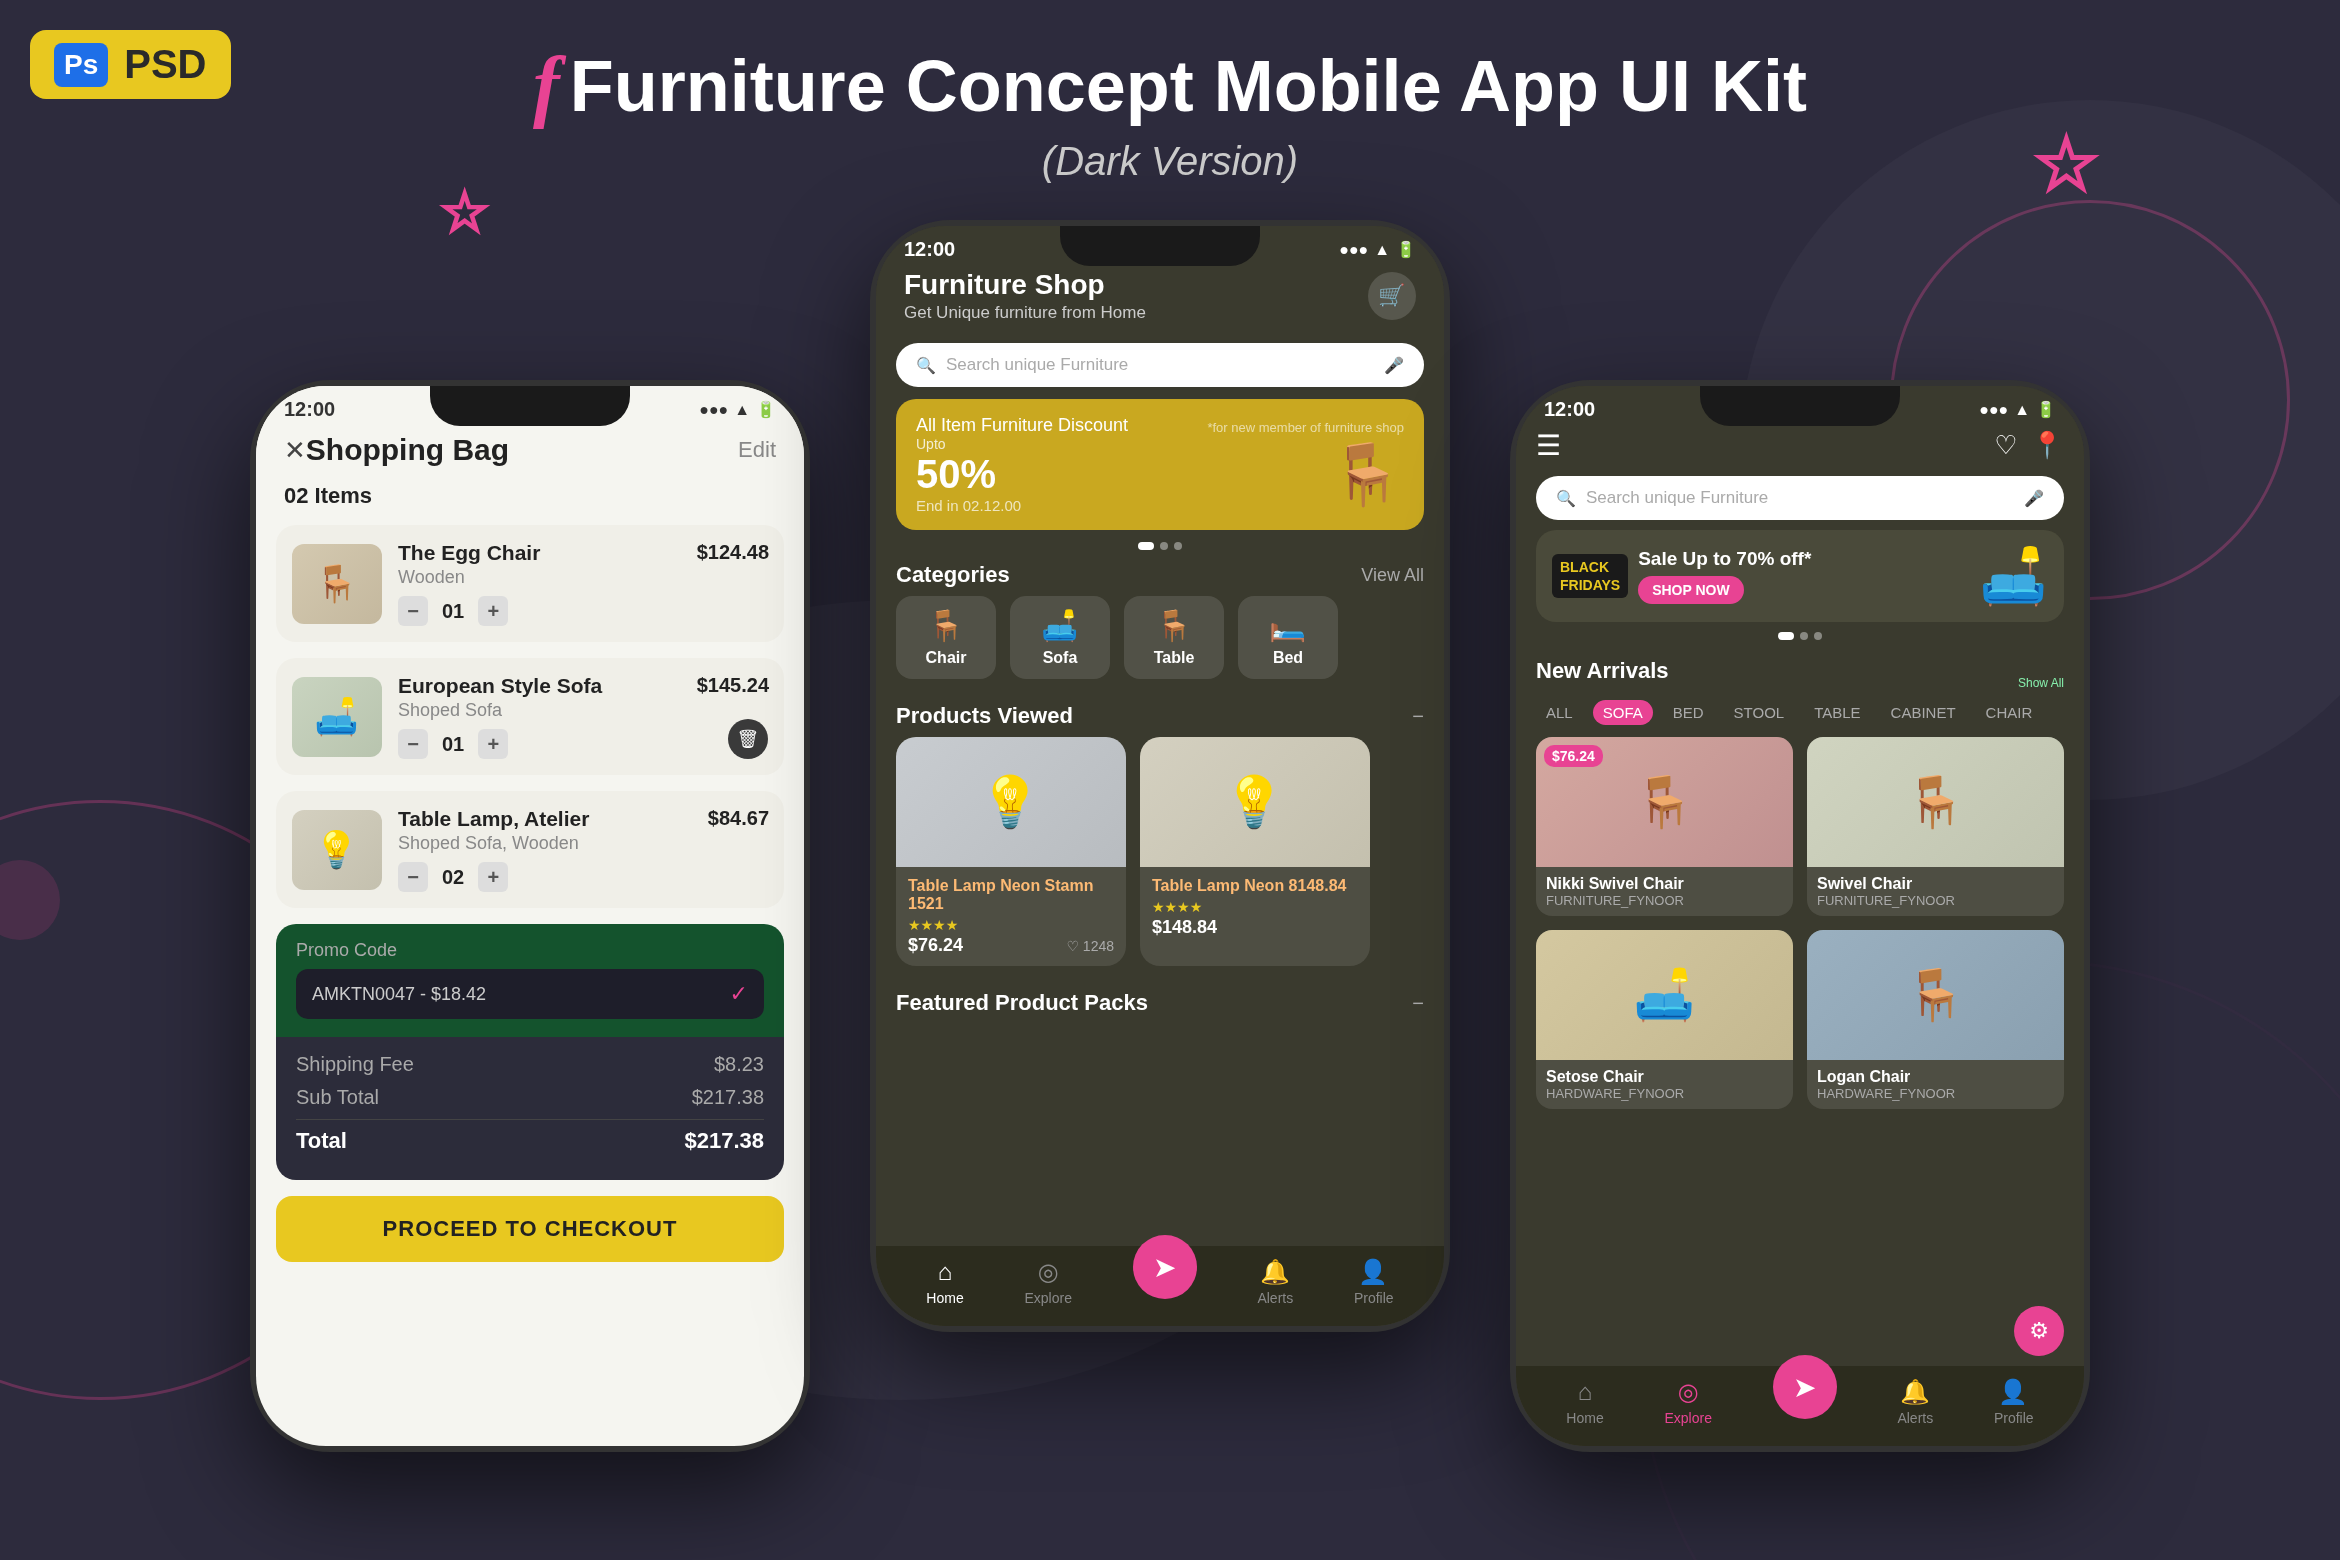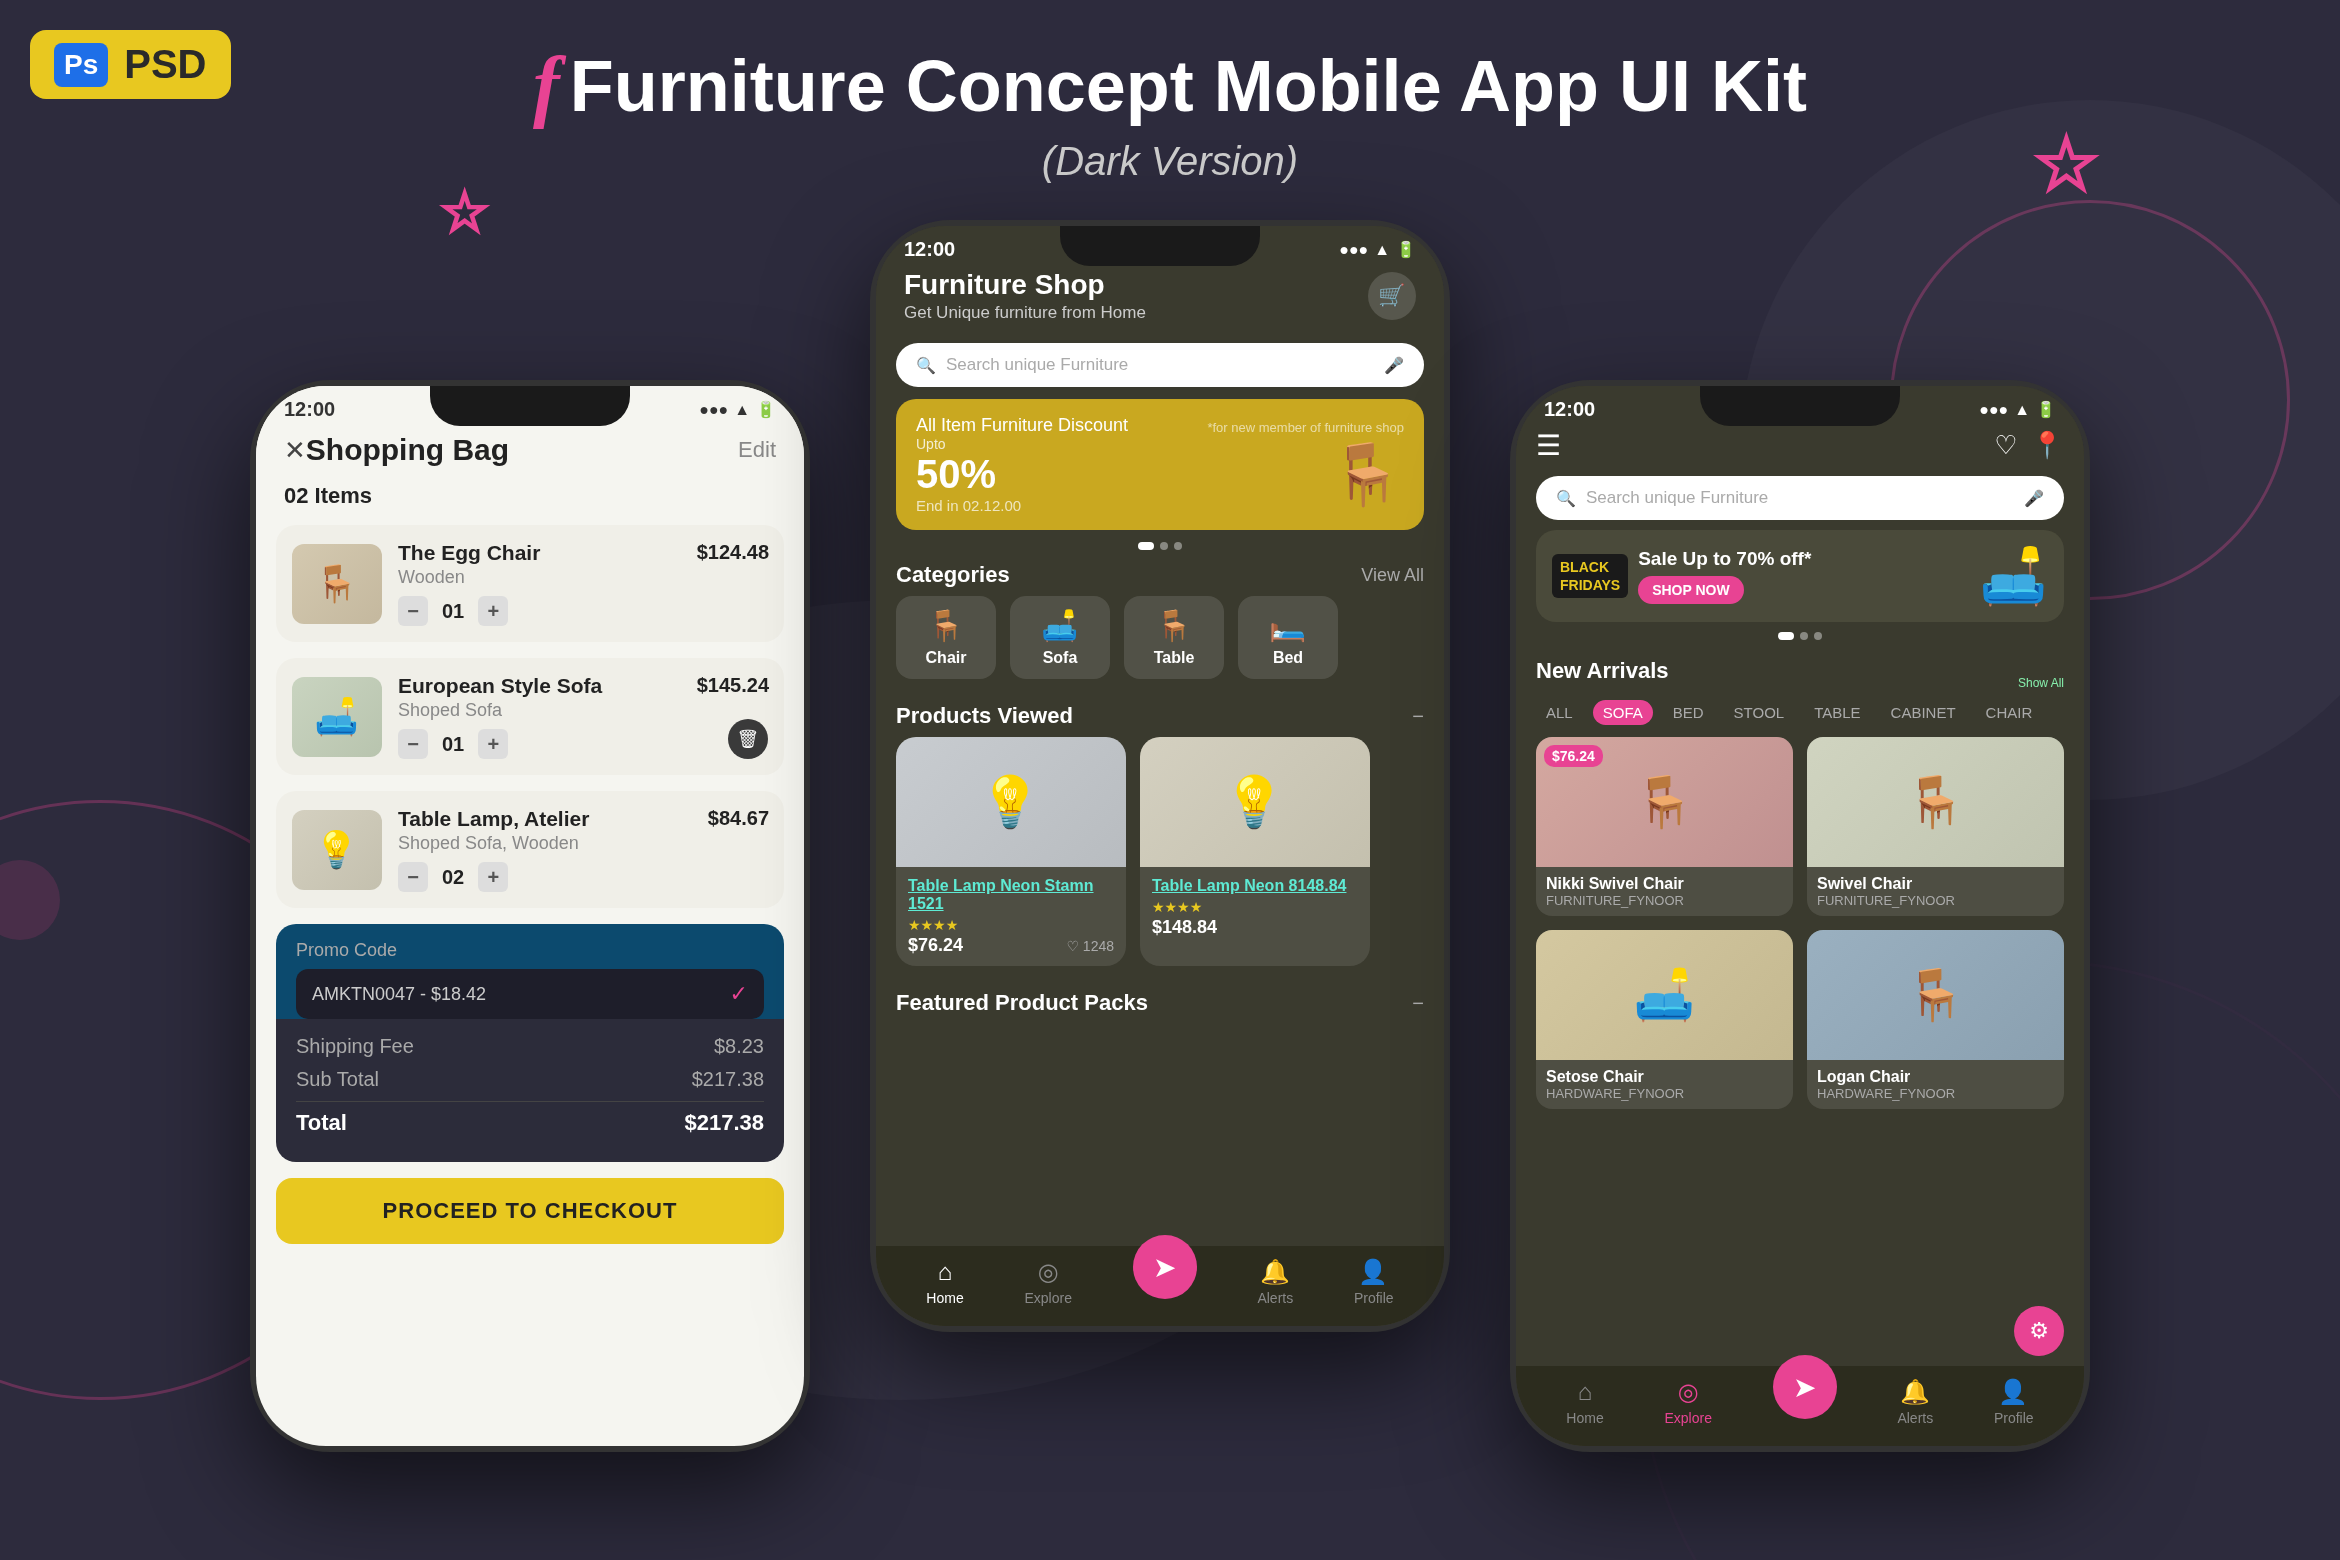--- a/index.html
+++ b/index.html
@@ -242,24 +242,24 @@
       background: #3a3a3a;
       border-radius: 50%;
       display: flex;
       align-items: center;
       justify-content: center;
       font-size: 18px;
       color: #fff;
     }
 
     .promo-section {
-      background: #0c4a6e;
+      background: #14532d;
       margin: 0 20px;
       border-radius: 20px 20px 0 0;
-      padding: 16px 20px 0;
+      padding: 16px 20px 18px;
     }
     .promo-label {
       font-size: 18px;
       color: #aaa;
       margin-bottom: 8px;
     }
     .promo-input {
       background: #1e1e2a;
       border-radius: 12px;
       padding: 12px 16px;
@@ -466,21 +466,21 @@
       height: 130px;
       background: #888;
       display: flex;
       align-items: center;
       justify-content: center;
       font-size: 50px;
     }
     .product-info {
       padding: 10px 12px;
     }
-    .product-name { font-size: 16px; color: #5eead4; font-weight: 600; text-decoration: underline; }
+    .product-name { font-size: 16px; color: #fdba74; font-weight: 600; }
     .product-stars { color: #e8c820; font-size: 14px; }
     .product-price { font-size: 18px; font-weight: 700; color: #fff; }
     .product-likes { font-size: 14px; color: #aaa; }
 
     .phone2-nav {
       position: absolute;
       bottom: 0;
       left: 0; right: 0;
       background: #2c2c1e;
       padding: 12px 20px 20px;

